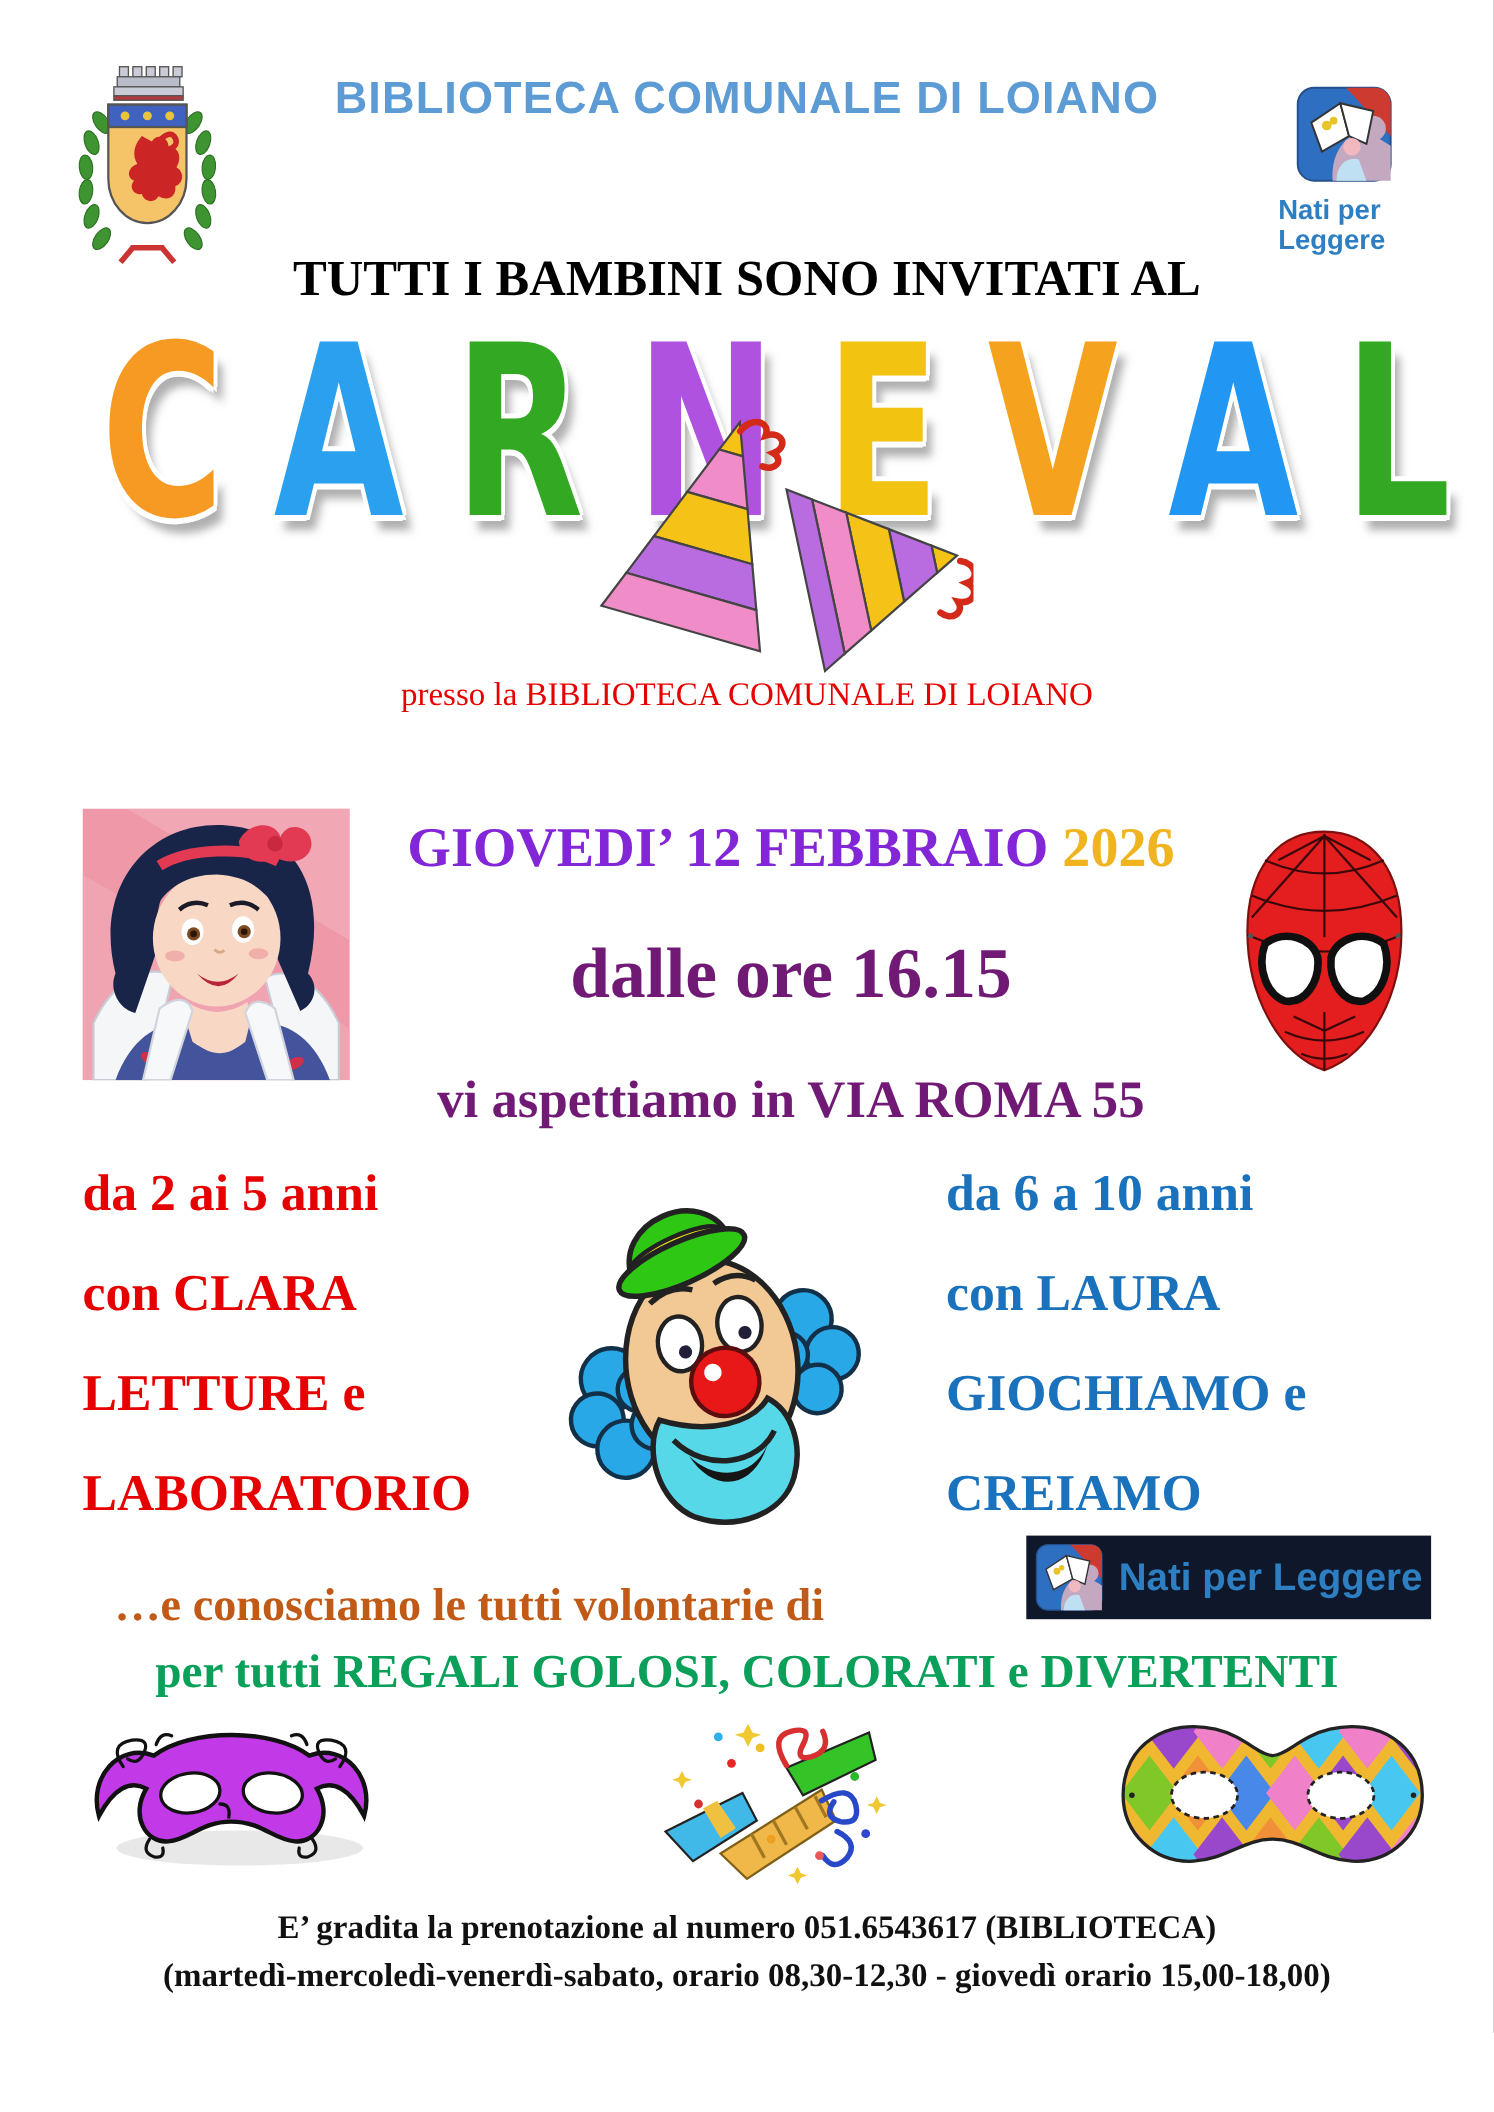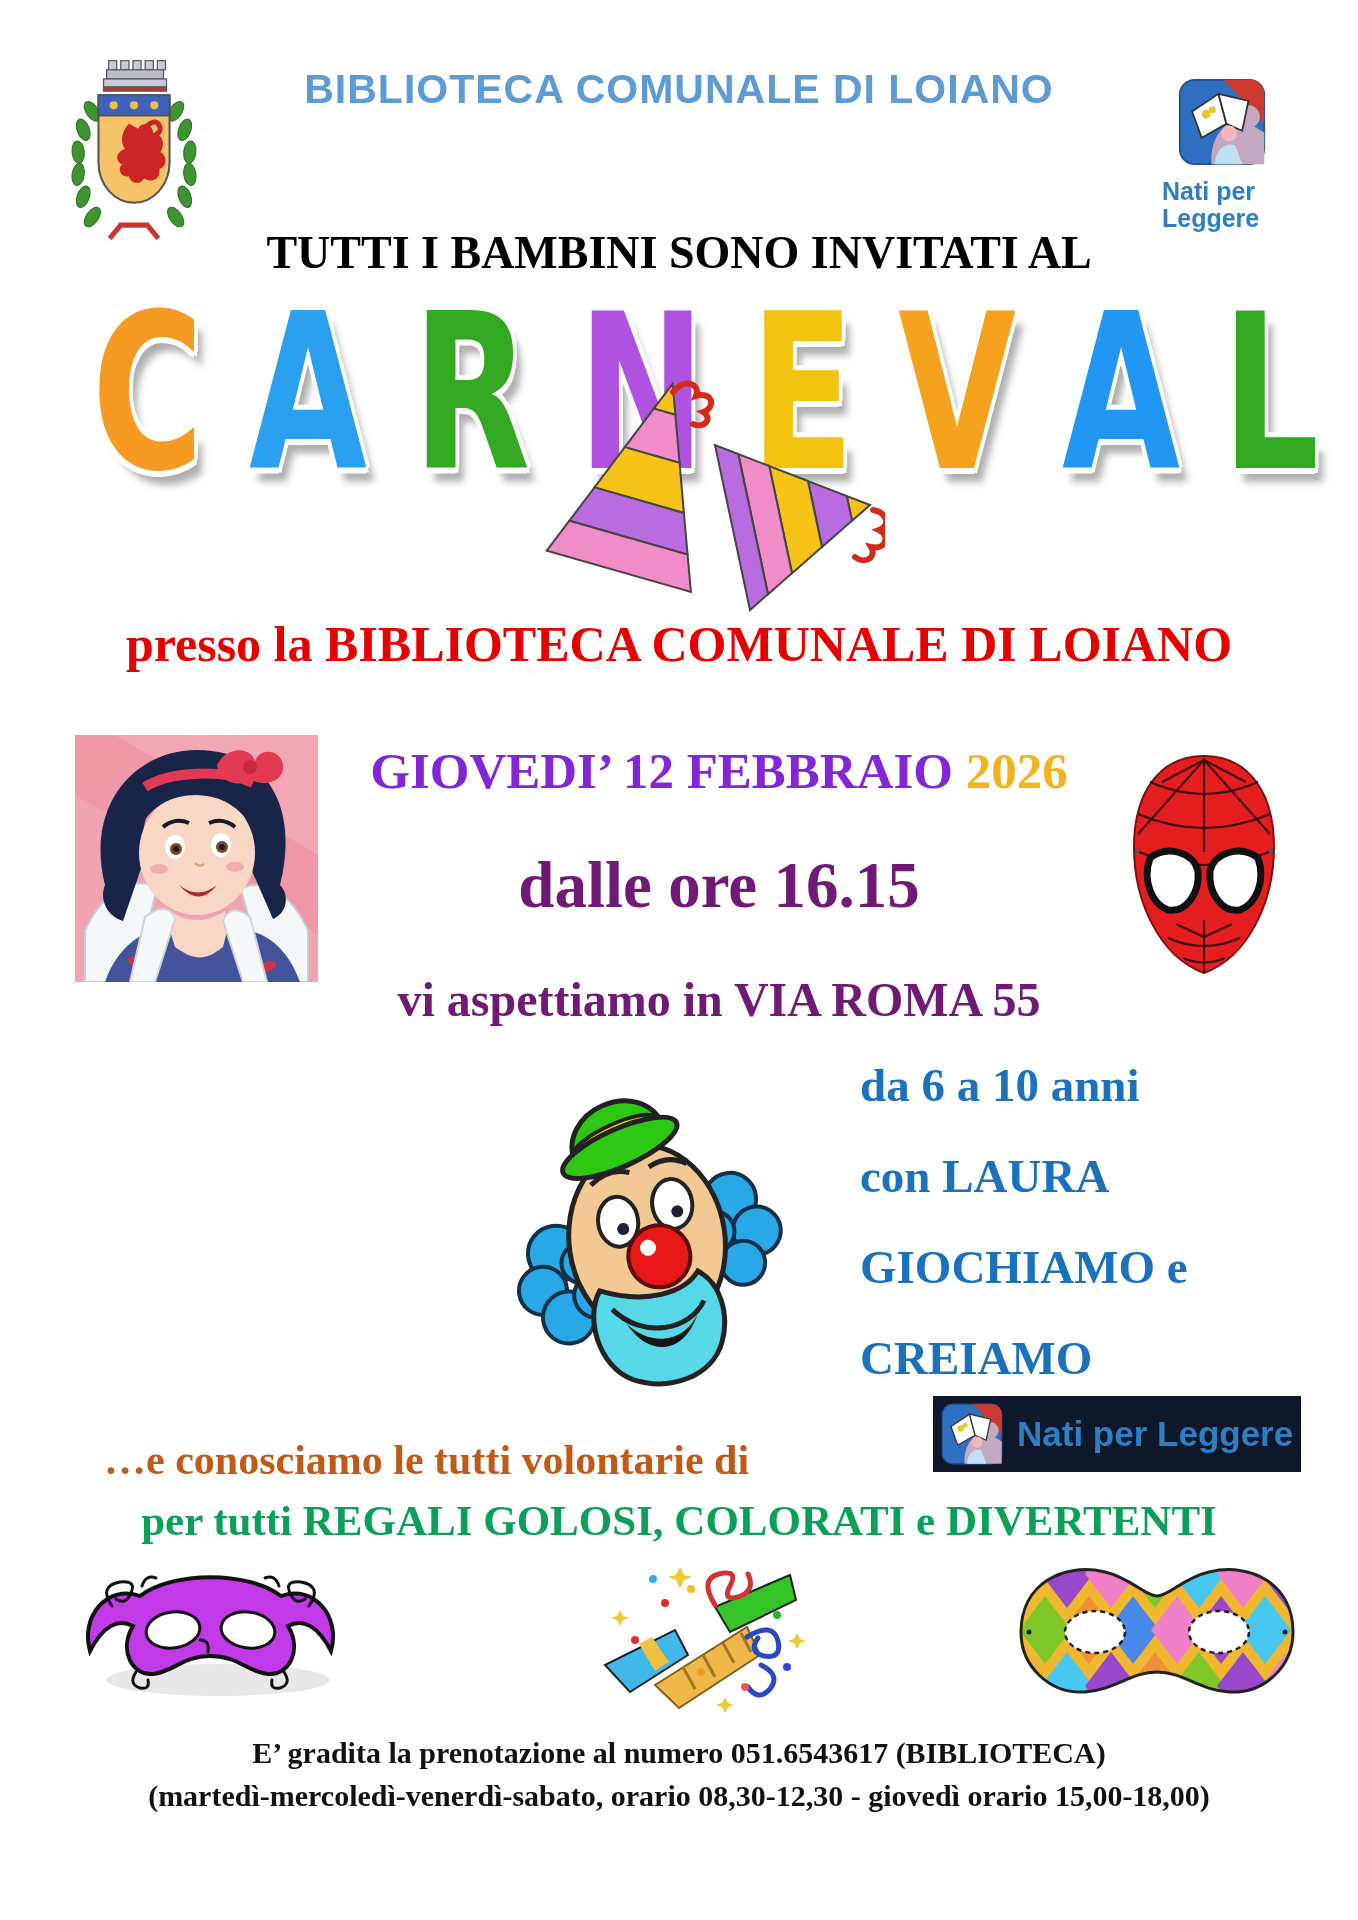--- a/index.html
+++ b/index.html
@@ -29,21 +29,21 @@
   }
   .carnevale span{
     font-family:"DejaVu Sans",sans-serif;font-weight:800;
     font-size:212px;line-height:200px;display:block;
     transform:scale(.72,1.02);transform-origin:center top;
     text-shadow:
       -4px -4px 0 #fff, 4px -4px 0 #fff, -4px 4px 0 #fff, 4px 4px 0 #fff,
       0 -5px 0 #fff, 0 5px 0 #fff, -5px 0 0 #fff, 5px 0 0 #fff,
       11px 13px 9px rgba(110,110,110,.55);
   }
-  .presso{left:0;right:0;top:615px;text-align:center;font-weight:bold;font-size:50px;}
+  .presso{left:0;right:0;top:615px;text-align:center;font-weight:normal;font-size:30px;}
   .giovedi{left:80px;right:0;top:742px;text-align:center;font-weight:bold;font-size:51px;}
   .dalle{left:80px;right:0;top:848px;text-align:center;font-weight:bold;font-size:65px;}
   .viaroma{left:80px;right:0;top:972px;text-align:center;font-weight:bold;font-size:48px;}
   .col{top:1058px;width:520px;display:flex;flex-direction:column;gap:37px;font-weight:bold;font-size:47px;line-height:54px;}
   .col-left{left:75px;}
   .col-right{left:860px;}
   .volontarie{left:104px;top:1436px;font-weight:bold;font-size:42px;}
   .npl-badge{
     left:933px;top:1396px;width:368px;height:76px;background:#0f172a;
     display:flex;align-items:center;gap:14px;padding-left:8px;box-sizing:border-box;
@@ -213,20 +213,26 @@
       <path d="M76 168 V221"></path>
       <path d="M76 185 L48 172"></path>
         <path d="M76 185 L104 172"></path>
     </g>
     <path d="M22 106 C40 92 66 101 70 119 C72 141 58 161 40 158 C24 152 14 129 22 106 Z" fill="#fff" stroke="#101010" stroke-width="7"></path>
     <path d="M130 106 C112 92 86 101 82 119 C80 141 94 161 112 158 C128 152 138 129 130 106 Z" fill="#fff" stroke="#101010" stroke-width="7"></path>
     <circle cx="9" cy="99" r="2.5" fill="#555"></circle>
       <circle cx="143" cy="99" r="2.5" fill="#555"></circle>
   </svg>
 
+  <div class="abs col col-left" style="color: rgb(230, 0, 0);">
+    <div>da 2 ai 5 anni</div>
+    <div>con CLARA</div>
+    <div>LETTURE e</div>
+    <div>LABORATORIO</div>
+  </div>
   <div class="abs col col-right" style="color: rgb(26, 114, 189);">
     <div>da 6 a 10 anni</div>
     <div>con LAURA</div>
     <div>GIOCHIAMO e</div>
     <div>CREIAMO</div>
   </div>
 
   <svg class="abs" style="left:495px;top:1056px" width="300" height="345" viewBox="0 0 300 345">
     <g transform="rotate(-8 150 170)">
       <g fill="#29a8e8" stroke="#123048" stroke-width="4">

